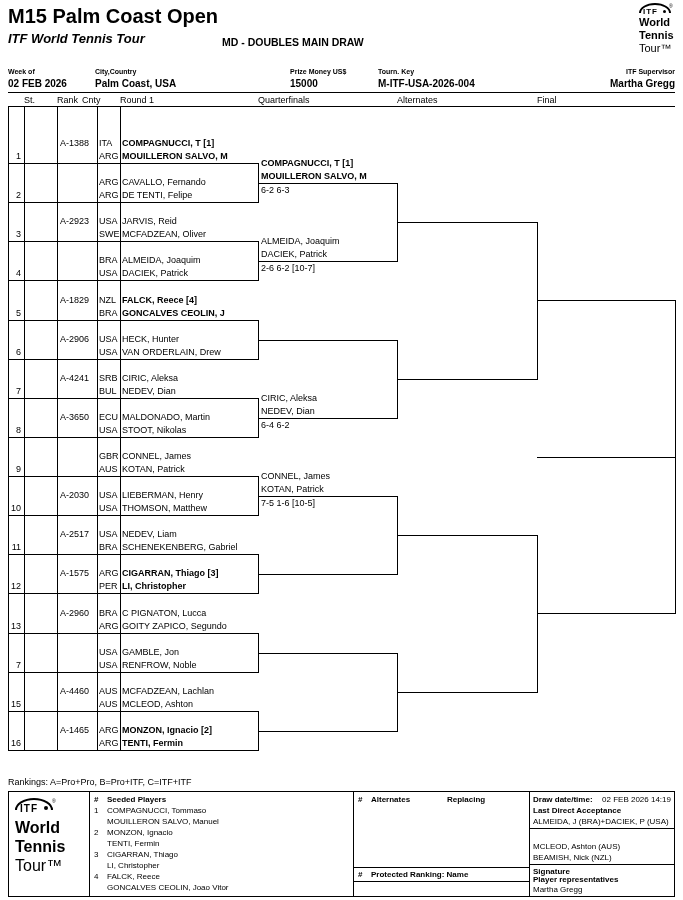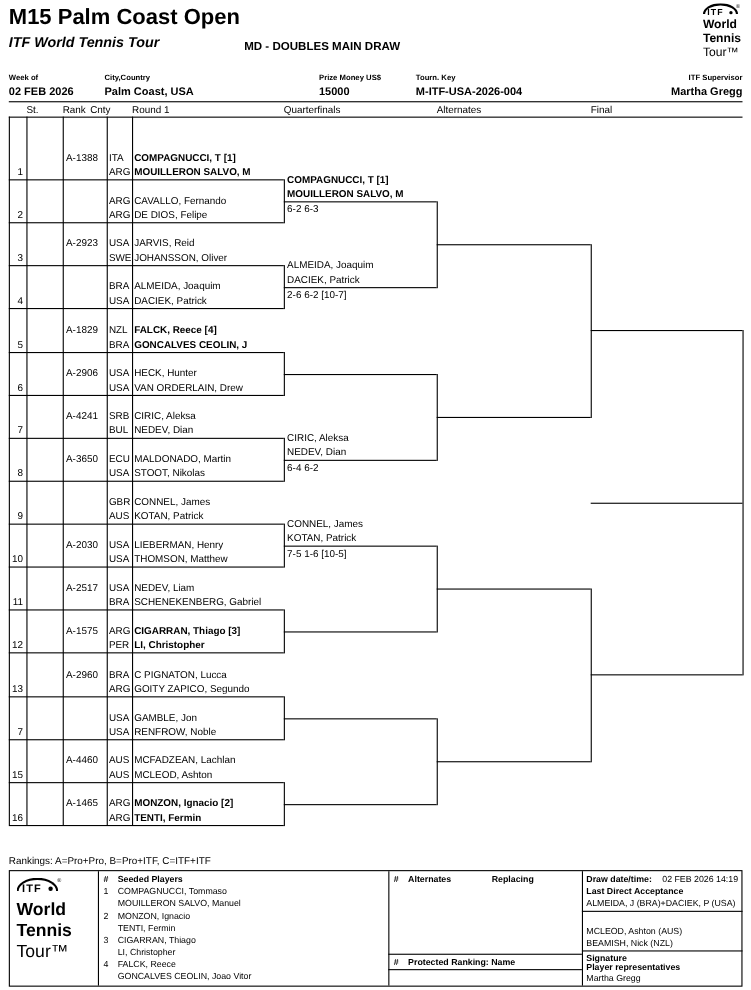--- a/index.html
+++ b/index.html
@@ -142,29 +142,29 @@
     <span class="n1 b">COMPAGNUCCI, T [1]</span>
     <span class="c2">ARG</span>
     <span class="n2 b">MOUILLERON SALVO, M</span>
   </div>
   <div class="team" style="top:176px;">
     <span class="pos">2</span>
     <span class="rank"></span>
     <span class="c1">ARG</span>
     <span class="n1">CAVALLO, Fernando</span>
     <span class="c2">ARG</span>
-    <span class="n2">DE DIOS, Felipe</span>
+    <span class="n2">DE TENTI, Felipe</span>
   </div>
   <div class="team" style="top:215px;">
     <span class="pos">3</span>
     <span class="rank">A-2923</span>
     <span class="c1">USA</span>
     <span class="n1">JARVIS, Reid</span>
     <span class="c2">SWE</span>
-    <span class="n2">JOHANSSON, Oliver</span>
+    <span class="n2">MCFADZEAN, Oliver</span>
   </div>
   <div class="team" style="top:254px;">
     <span class="pos">4</span>
     <span class="rank"></span>
     <span class="c1">BRA</span>
     <span class="n1">ALMEIDA, Joaquim</span>
     <span class="c2">USA</span>
     <span class="n2">DACIEK, Patrick</span>
   </div>
   <div class="team" style="top:294px;">

